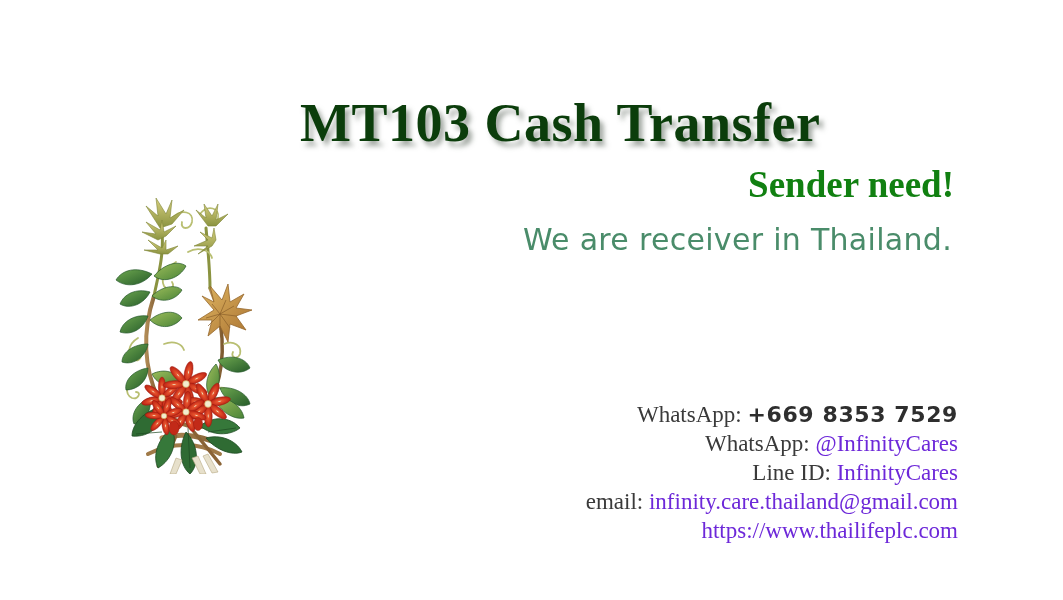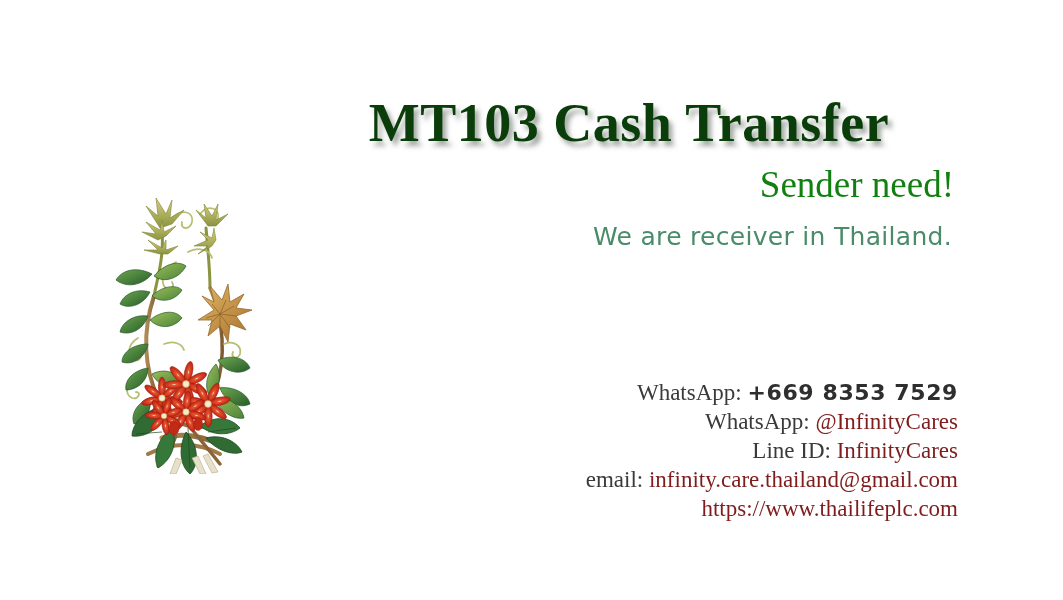--- a/index.html
+++ b/index.html
@@ -43,73 +43,73 @@
     text-align: right;
   }
   #main-title {
     font-family: "Liberation Serif", "DejaVu Serif", serif;
     font-weight: bold;
     font-size: 54px;
     line-height: 1.02;
     color: #0b3d0b;
     letter-spacing: 0.5px;
     margin: 0;
-    text-align: center;
+    text-align: left;
     text-shadow: 4px 5px 5px rgba(90,100,90,0.55);
     white-space: nowrap;
   }
   #subtitle {
     font-family: "Liberation Serif", "DejaVu Serif", serif;
-    font-weight: normal;
+    font-weight: bold;
     font-size: 37px;
     line-height: 1.1;
     color: #118011;
     margin: 14px 0 0 0;
     text-align: right;
     padding-right: 4px;
     white-space: nowrap;
   }
   #tagline {
     font-family: "DejaVu Sans", "Liberation Sans", sans-serif;
     font-weight: normal;
-    font-size: 25px;
+    font-size: 30px;
     line-height: 1.2;
     color: #4a8c6a;
     margin: 16px 0 0 0;
     text-align: right;
     padding-right: 6px;
     letter-spacing: 0.3px;
     white-space: nowrap;
   }
 
   
   #contact-block {
     position: absolute;
     left: 420px;
-    top: 378px;
+    top: 400px;
     width: 538px;
     text-align: right;
   }
   .contact-line {
     font-family: "Liberation Serif", "DejaVu Serif", serif;
     font-size: 23px;
     line-height: 29px;
     color: #3a3a3a;
     white-space: nowrap;
     margin: 0;
   }
   .contact-label {
     font-family: "Liberation Serif", "DejaVu Serif", serif;
     font-size: 23px;
     color: #3a3a3a;
   }
   .contact-value {
     font-family: "Liberation Serif", "DejaVu Serif", serif;
     font-size: 23px;
-    color: #7f1d1d;
+    color: #6d28d9;
   }
   .contact-value.phone {
     font-family: "DejaVu Sans", "Liberation Sans", sans-serif;
     font-weight: bold;
     font-size: 22px;
     letter-spacing: 0.6px;
     color: #2e2e2e;
   }
 </style>
 </head>

